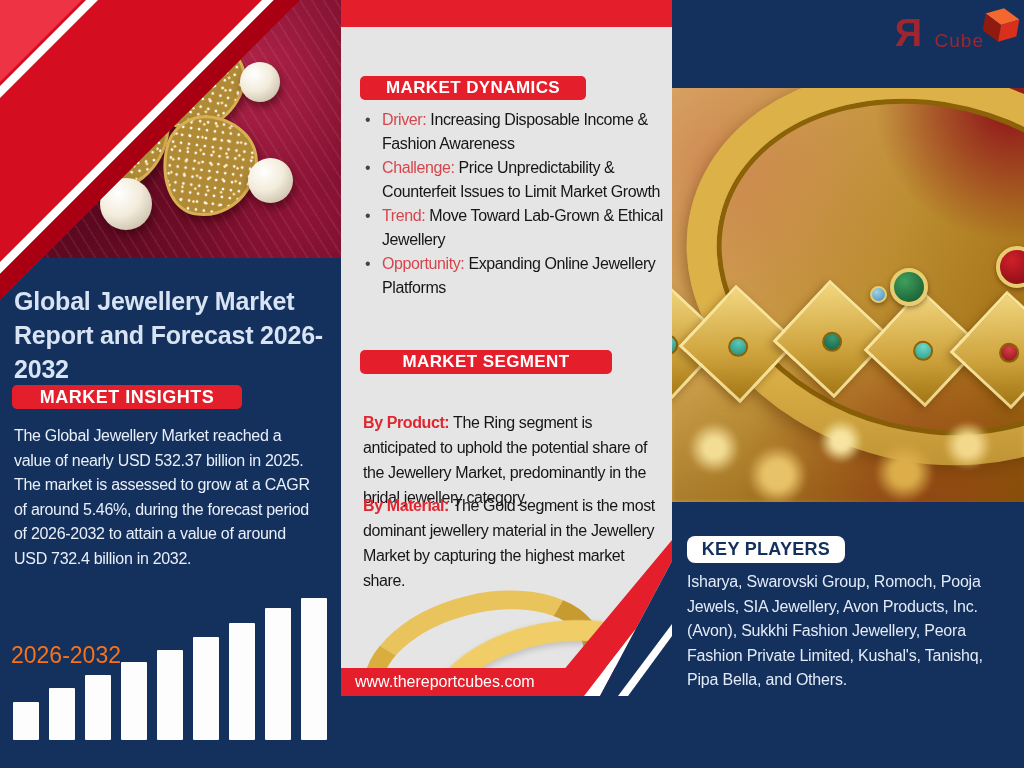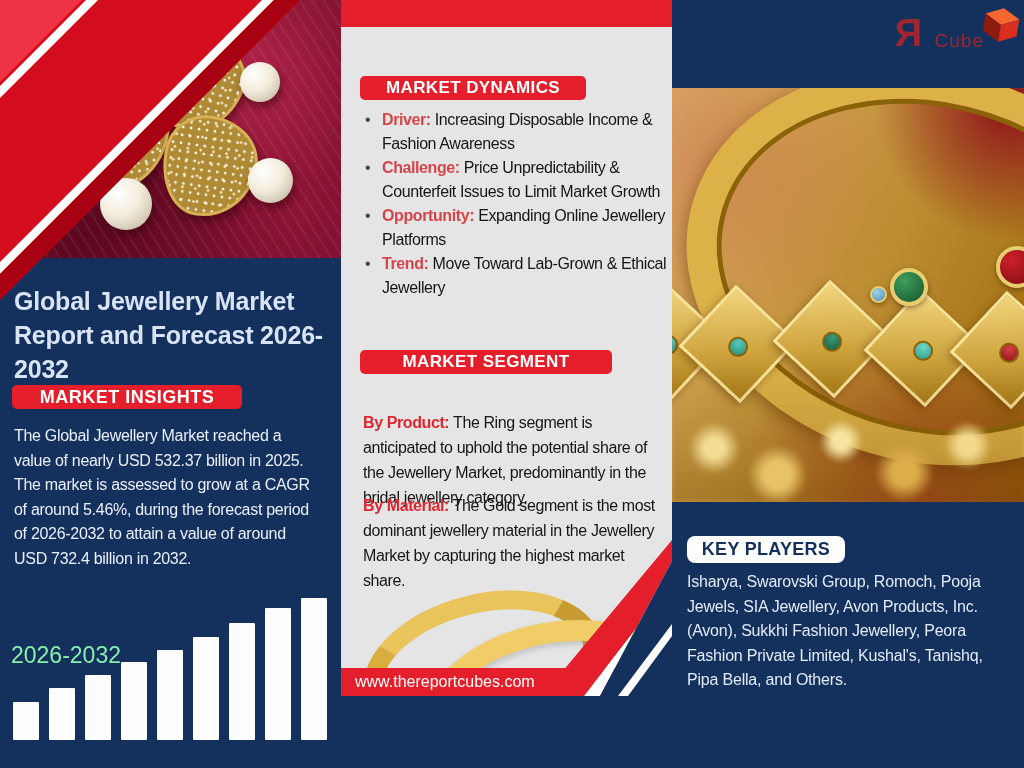--- a/index.html
+++ b/index.html
@@ -33,35 +33,35 @@
   .ribbon-svg{position:absolute;left:0;top:0;z-index:4;}
 
   .left-title{position:absolute;left:14px;top:284px;width:320px;color:#d8e4f4;
     font-size:25px;font-weight:bold;line-height:34px;letter-spacing:-.2px;white-space:nowrap;}
   .badge{background:#e41e2a;color:#fff;font-weight:bold;border-radius:5px;text-align:center;}
   .badge-insights{position:absolute;left:12px;top:385px;width:230px;height:24px;
     font-size:18px;line-height:24px;letter-spacing:.5px;}
   .left-para{position:absolute;left:14px;top:424px;width:306px;color:#e9eff9;
     font-size:16px;line-height:24.5px;letter-spacing:-.3px;}
   .cagr{position:absolute;left:11px;top:612px;color:#e0222c;font-size:23px;font-weight:bold;z-index:5;}
-  .range{position:absolute;left:11px;top:642px;color:#86efac;font-size:23px;z-index:5;}
+  .range{position:absolute;left:11px;top:642px;color:#f97316;font-size:23px;z-index:5;}
   .chart{position:absolute;left:13px;bottom:28px;width:316px;height:145px;
     display:flex;align-items:flex-end;gap:10px;z-index:1;}
   .bar{width:26px;background:#fdfdfd;border-radius:1px;flex:0 0 auto;}
 
   
   .col-mid{position:absolute;left:341px;top:0;width:331px;height:696px;background:#e5e5e5;overflow:hidden;}
   .mid-top-bar{position:absolute;left:0;top:0;right:0;height:27px;background:#e41e2a;}
   .badge-dynamics{position:absolute;left:19px;top:76px;width:226px;height:24px;
     font-size:17px;line-height:24px;letter-spacing:.4px;}
   .bullets{position:absolute;left:20px;top:108px;width:308px;}
   .bullet{position:relative;padding-left:21px;font-size:16px;line-height:24px;
     color:#161616;letter-spacing:-.4px;}
   .bullet::before{content:"\2022";position:absolute;left:4px;top:0;color:#444;}
-  .blabel{color:#d5464c;font-weight:bold;}
+  .blabel{color:#d5464c;font-weight:normal;}
   .badge-segment{position:absolute;left:19px;top:350px;width:252px;height:24px;
     font-size:17px;line-height:24px;letter-spacing:.4px;}
   .seg{position:absolute;left:22px;width:306px;font-size:16px;line-height:25px;
     color:#161616;letter-spacing:-.4px;}
   .seg1{top:370px;margin-top:40px;} .seg2{top:493px;}
   .slabel{color:#e02630;font-weight:bold;}
   .rings{position:absolute;left:12px;top:590px;width:305px;height:152px;z-index:1;}
   .ring{position:absolute;border-radius:50%;background:transparent;}
   .ringA{left:8px;top:4px;width:206px;height:112px;border:19px solid;
     border-color:#e9c35b #c79b2f #aa7d12 #d9ae3e;transform:rotate(-14deg);}
@@ -168,26 +168,26 @@
     <div class="bullets">
       <div class="bullet">
         <span class="blabel">Driver:</span>
         <span>Increasing Disposable Income &amp; Fashion Awareness</span>
       </div>
       <div class="bullet">
         <span class="blabel">Challenge:</span>
         <span>Price Unpredictability &amp; Counterfeit Issues to Limit Market Growth</span>
       </div>
       <div class="bullet">
+        <span class="blabel">Trend:</span>
+        <span>Move Toward Lab-Grown &amp; Ethical Jewellery</span>
+      </div>
+      <div class="bullet">
         <span class="blabel">Opportunity:</span>
         <span>Expanding Online Jewellery Platforms</span>
-      </div>
-      <div class="bullet">
-        <span class="blabel">Trend:</span>
-        <span>Move Toward Lab-Grown &amp; Ethical Jewellery</span>
       </div>
     </div>
 
     <div class="badge badge-segment">MARKET SEGMENT</div>
     <div class="seg seg1">
       <span class="slabel">By Product:</span>
       <span>The Ring segment is anticipated to uphold the potential share of the Jewellery Market, predominantly in the bridal jewellery category.</span>
     </div>
     <div class="seg seg2">
       <span class="slabel">By Material:</span>

